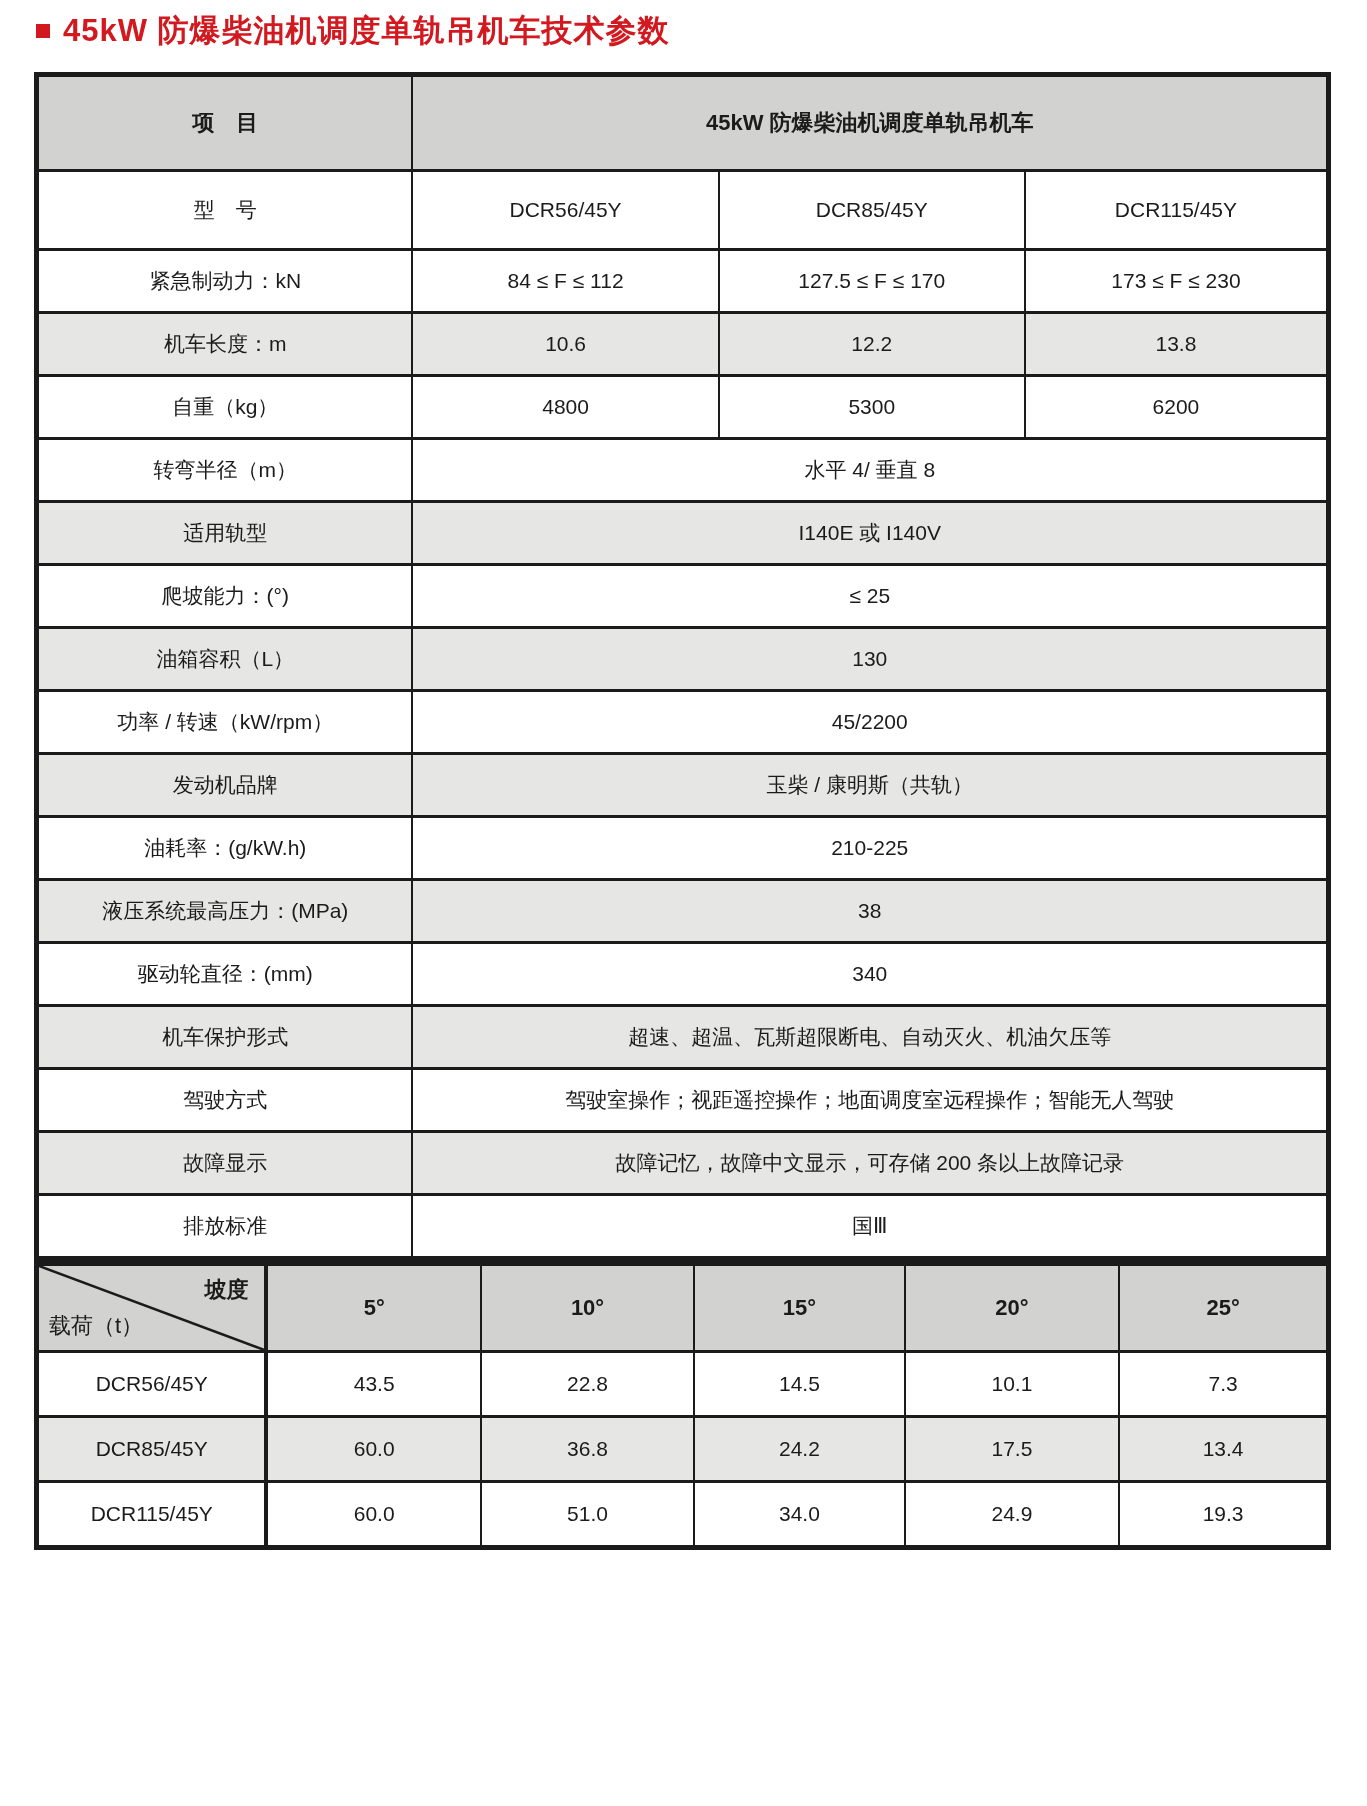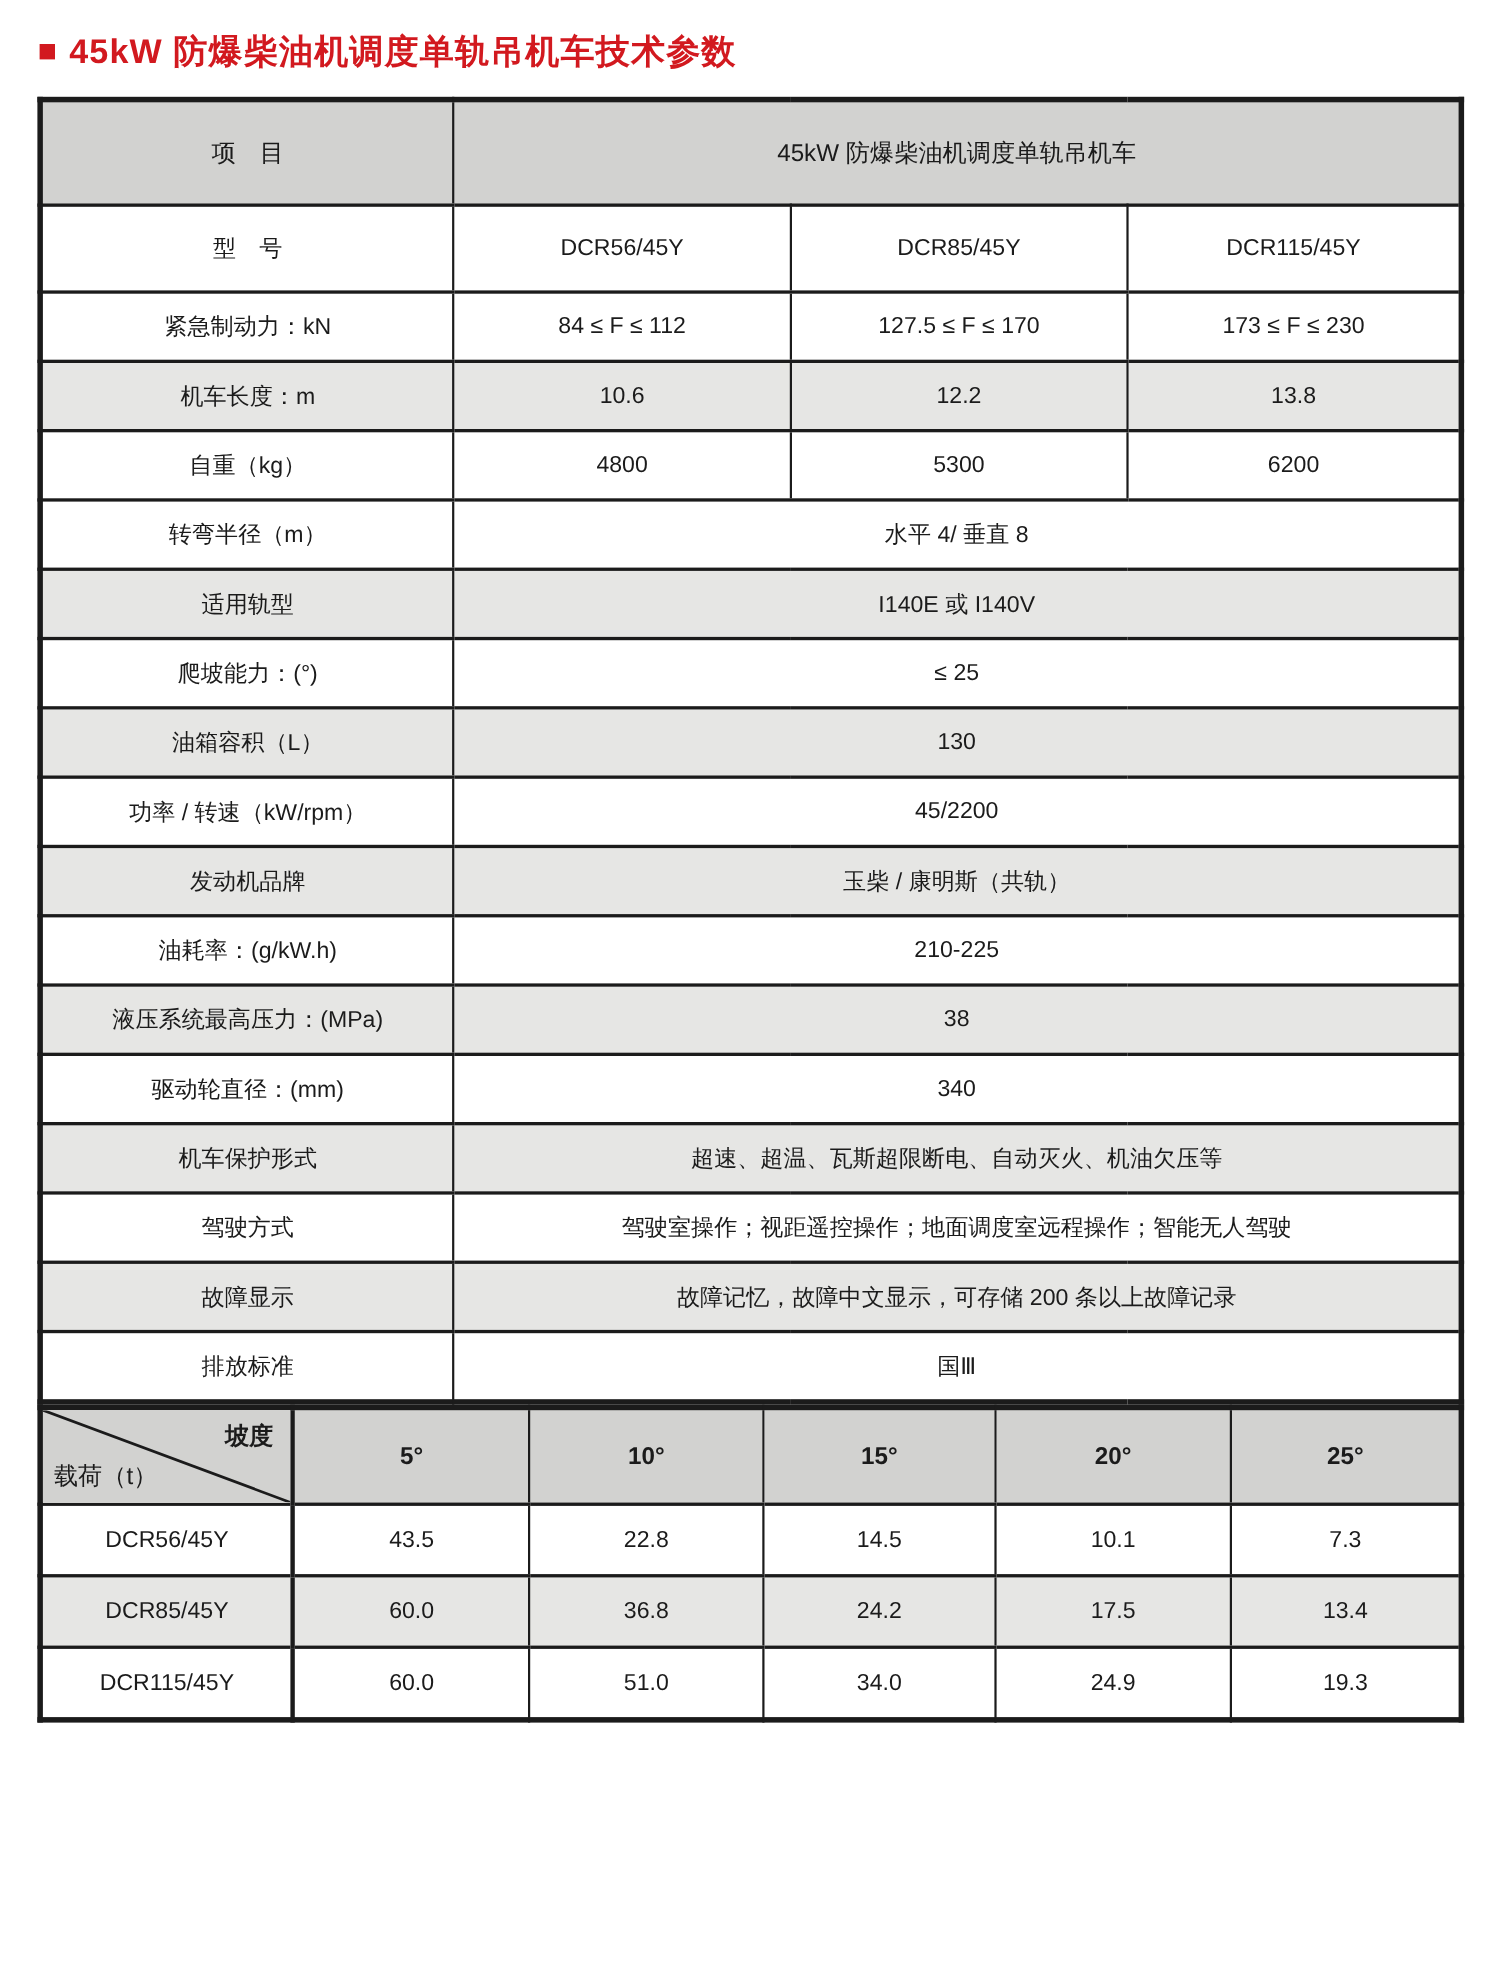--- a/index.html
+++ b/index.html
@@ -6,21 +6,21 @@
     margin: 0;
     padding: 0;
     background: #ffffff;
     font-family: "Liberation Sans", "DejaVu Sans", sans-serif;
     color: #1b1b1b;
   }
   .page {
     width: 1367px;
     height: 1806px;
     box-sizing: border-box;
-    padding: 26px 34px 20px 34px;
+    padding: 10px 34px 20px 34px;
     background: #ffffff;
   }
   .section-title {
     display: flex;
     align-items: center;
     gap: 13px;
     margin: 4px 0 24px 2px;
   }
   .section-title.second {
     margin-top: 84px;
@@ -54,21 +54,21 @@
     vertical-align: middle;
     font-size: 21px;
     padding: 2px 6px;
     overflow: hidden;
     white-space: nowrap;
   }
   
   .spec-table td { height: 56px; }
   .spec-table thead td {
     height: 88px;
-    font-weight: normal;
+    font-weight: bold;
     font-size: 22px;
   }
   .spec-table .model-row td { height: 72px; }
   .hdr { background: #d2d2d0; }
   tr.alt td { background: #e6e6e4; }
   
   .load-table thead td {
     height: 80px;
     font-weight: bold;
     font-size: 22px;

